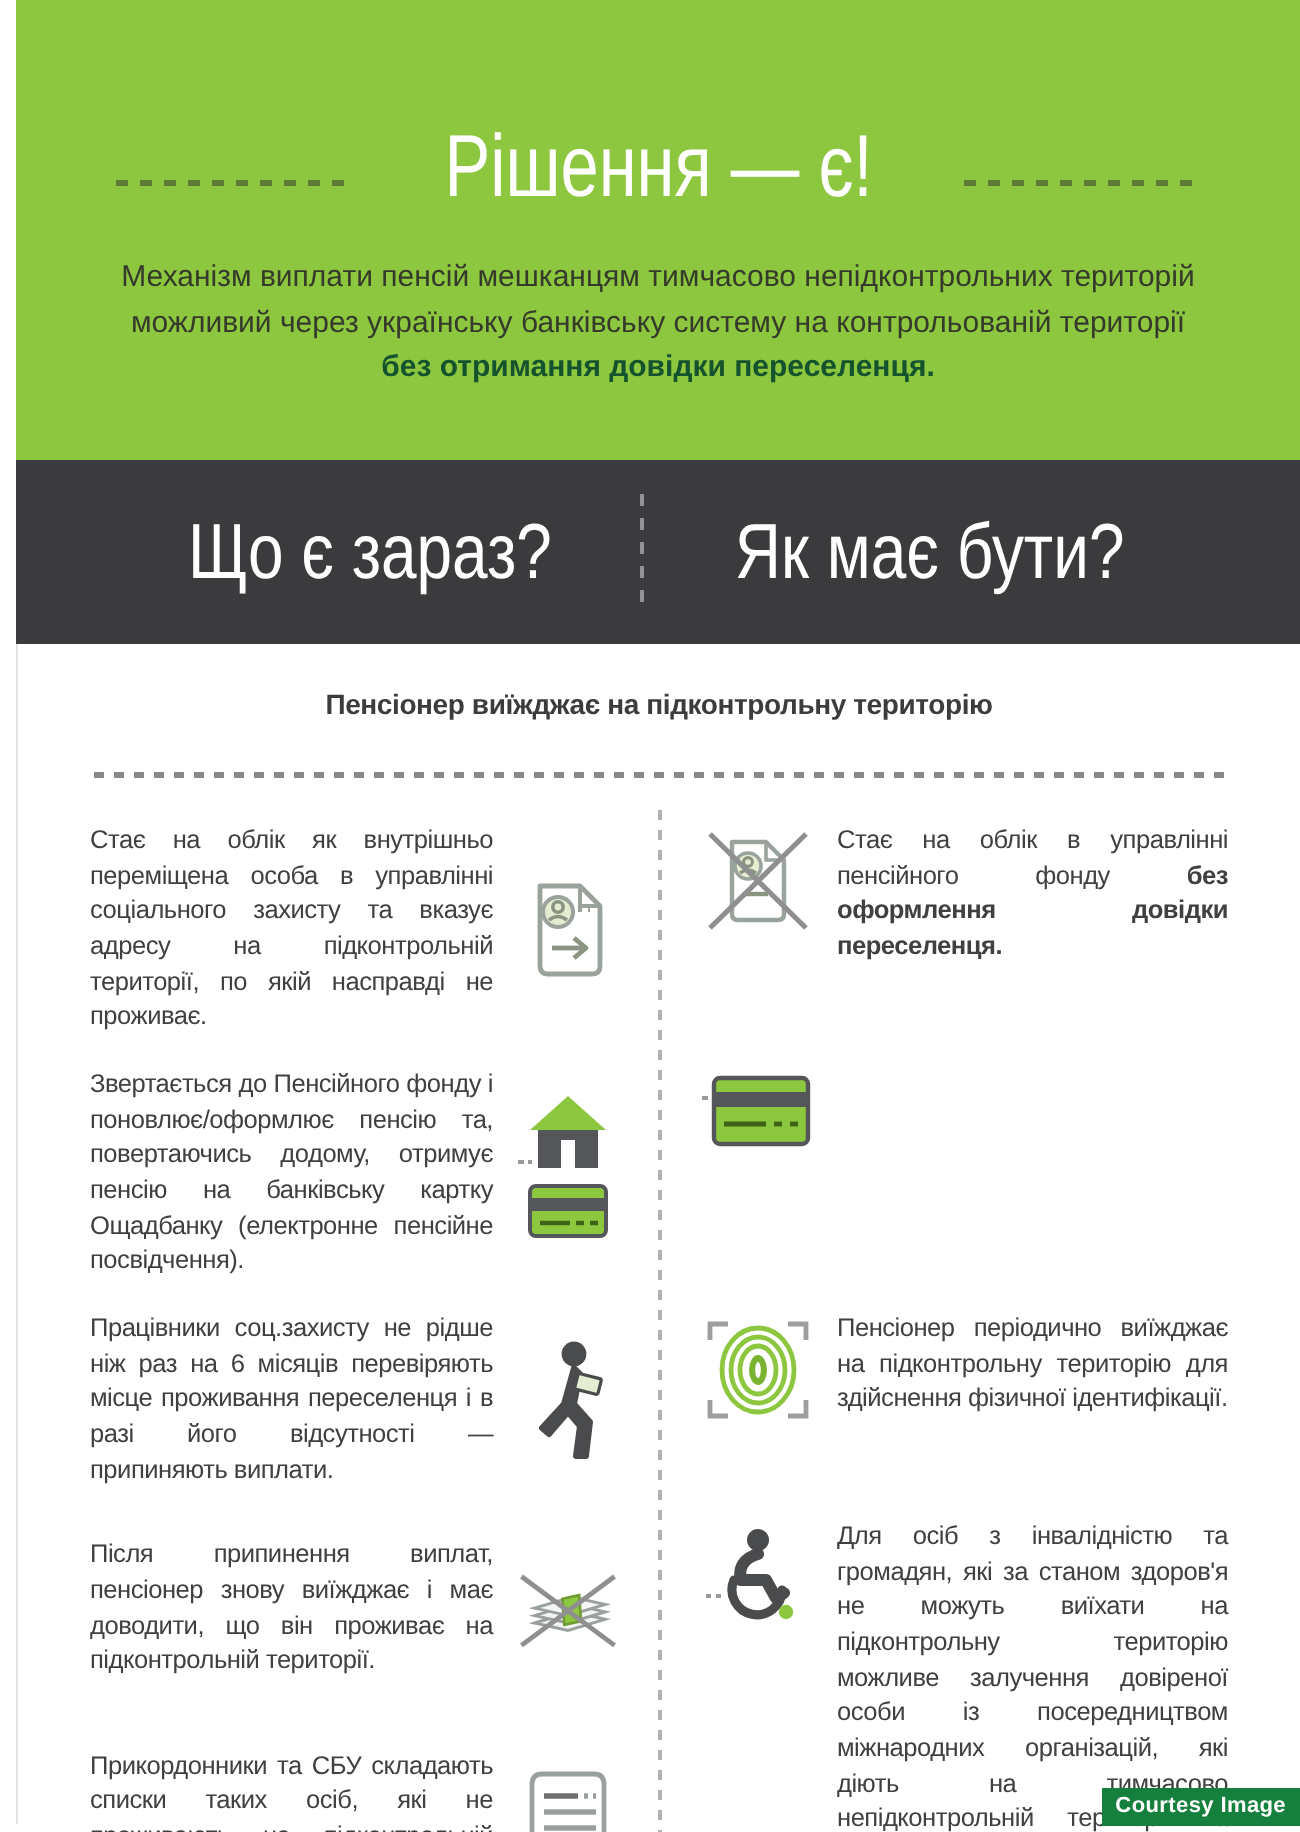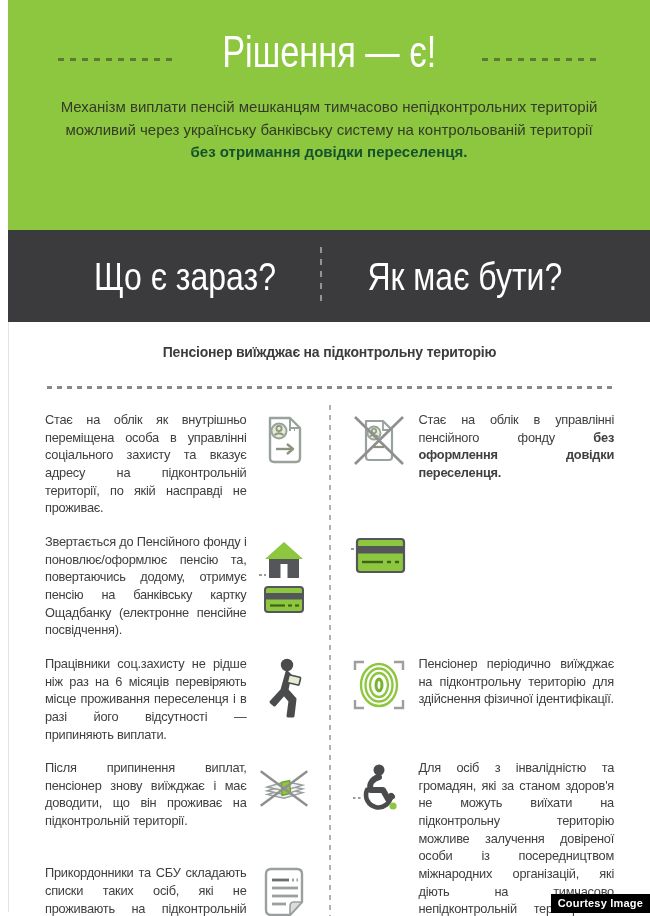--- a/index.html
+++ b/index.html
@@ -6,21 +6,21 @@
   body{
     width:650px;height:916px;position:relative;background:#ffffff;
     font-family:"Liberation Sans","DejaVu Sans",sans-serif;
     color:#3f4040;overflow:hidden;
   }
   .poster{position:absolute;left:8px;top:0;right:0;bottom:0;}
 
   
   .green-header{
     background:#8dc63f;height:230px;box-sizing:border-box;
-    padding-top:30px;text-align:center;
+    padding-top:62px;text-align:center;
   }
   .title-row{display:flex;align-items:center;justify-content:center;gap:16px;}
   .dash-seg{
     width:118px;height:3px;flex-shrink:0;margin-top:14px;
     background:repeating-linear-gradient(90deg,rgba(52,60,44,.55) 0 6px,transparent 6px 12px);
   }
   .main-title{
     color:#ffffff;font-size:44px;font-weight:normal;letter-spacing:0px;
     transform:scaleX(.78);transform-origin:center;white-space:nowrap;line-height:1;
   }
@@ -65,26 +65,26 @@
   .item{display:flex;gap:10px;align-items:flex-start;}
   .item .txt{
     flex:1;font-size:12.8px;line-height:1.38;text-align:justify;color:#3f4040;
     letter-spacing:-.25px;
   }
   .item .txt .bold{font-weight:bold;}
   .icon-box{flex-shrink:0;display:flex;justify-content:center;align-items:flex-start;}
   .left-col .icon-box{width:54px;padding-top:2px;}
   .right-col-icon{width:60px;padding-top:2px;}
   .r1{grid-row:1;} .r2{grid-row:2;} .r3{grid-row:3;} .r4{grid-row:4;} .r5{grid-row:5;}
-  .c1{grid-column:1;} .c2{grid-column:2;}
+  .c1{grid-column:1;align-items:center;} .c2{grid-column:2;}
   .span2{grid-row:4 / span 2;}
 
   
   .courtesy-badge{
-    position:absolute;right:0;bottom:3px;background:#000000;color:#ffffff;
+    position:absolute;right:0;bottom:3px;background:#15803d;color:#ffffff;
     font-size:11px;font-weight:bold;padding:3px 7px 4px 7px;letter-spacing:.2px;
   }
   svg{display:block;}
 </style>
 </head>
 <body>
 
 <div class="poster">
 
   <div class="green-header">

